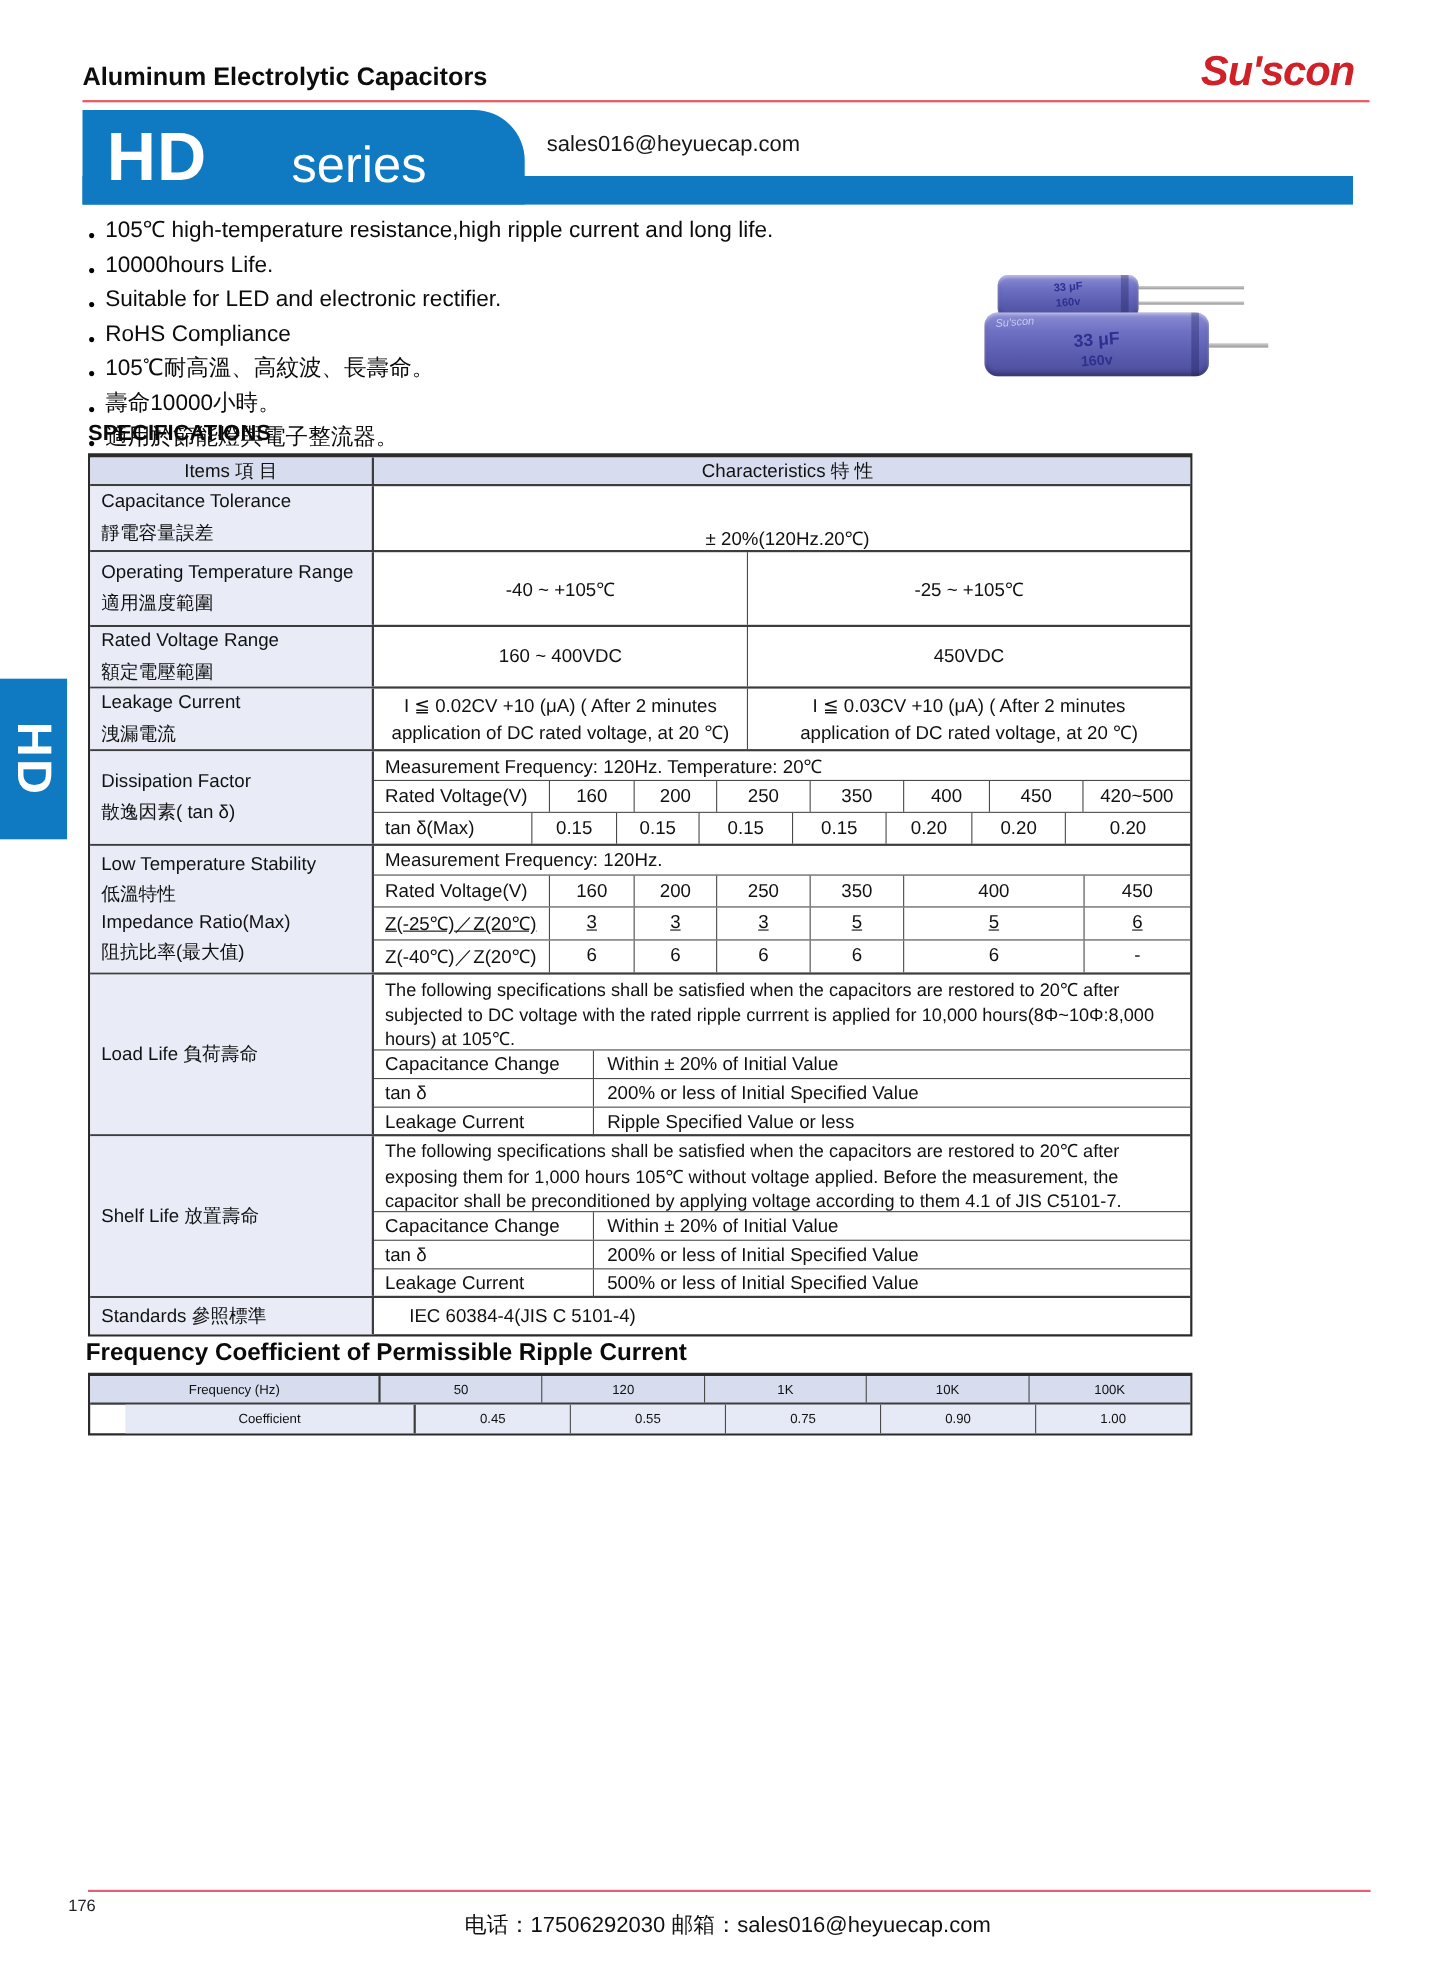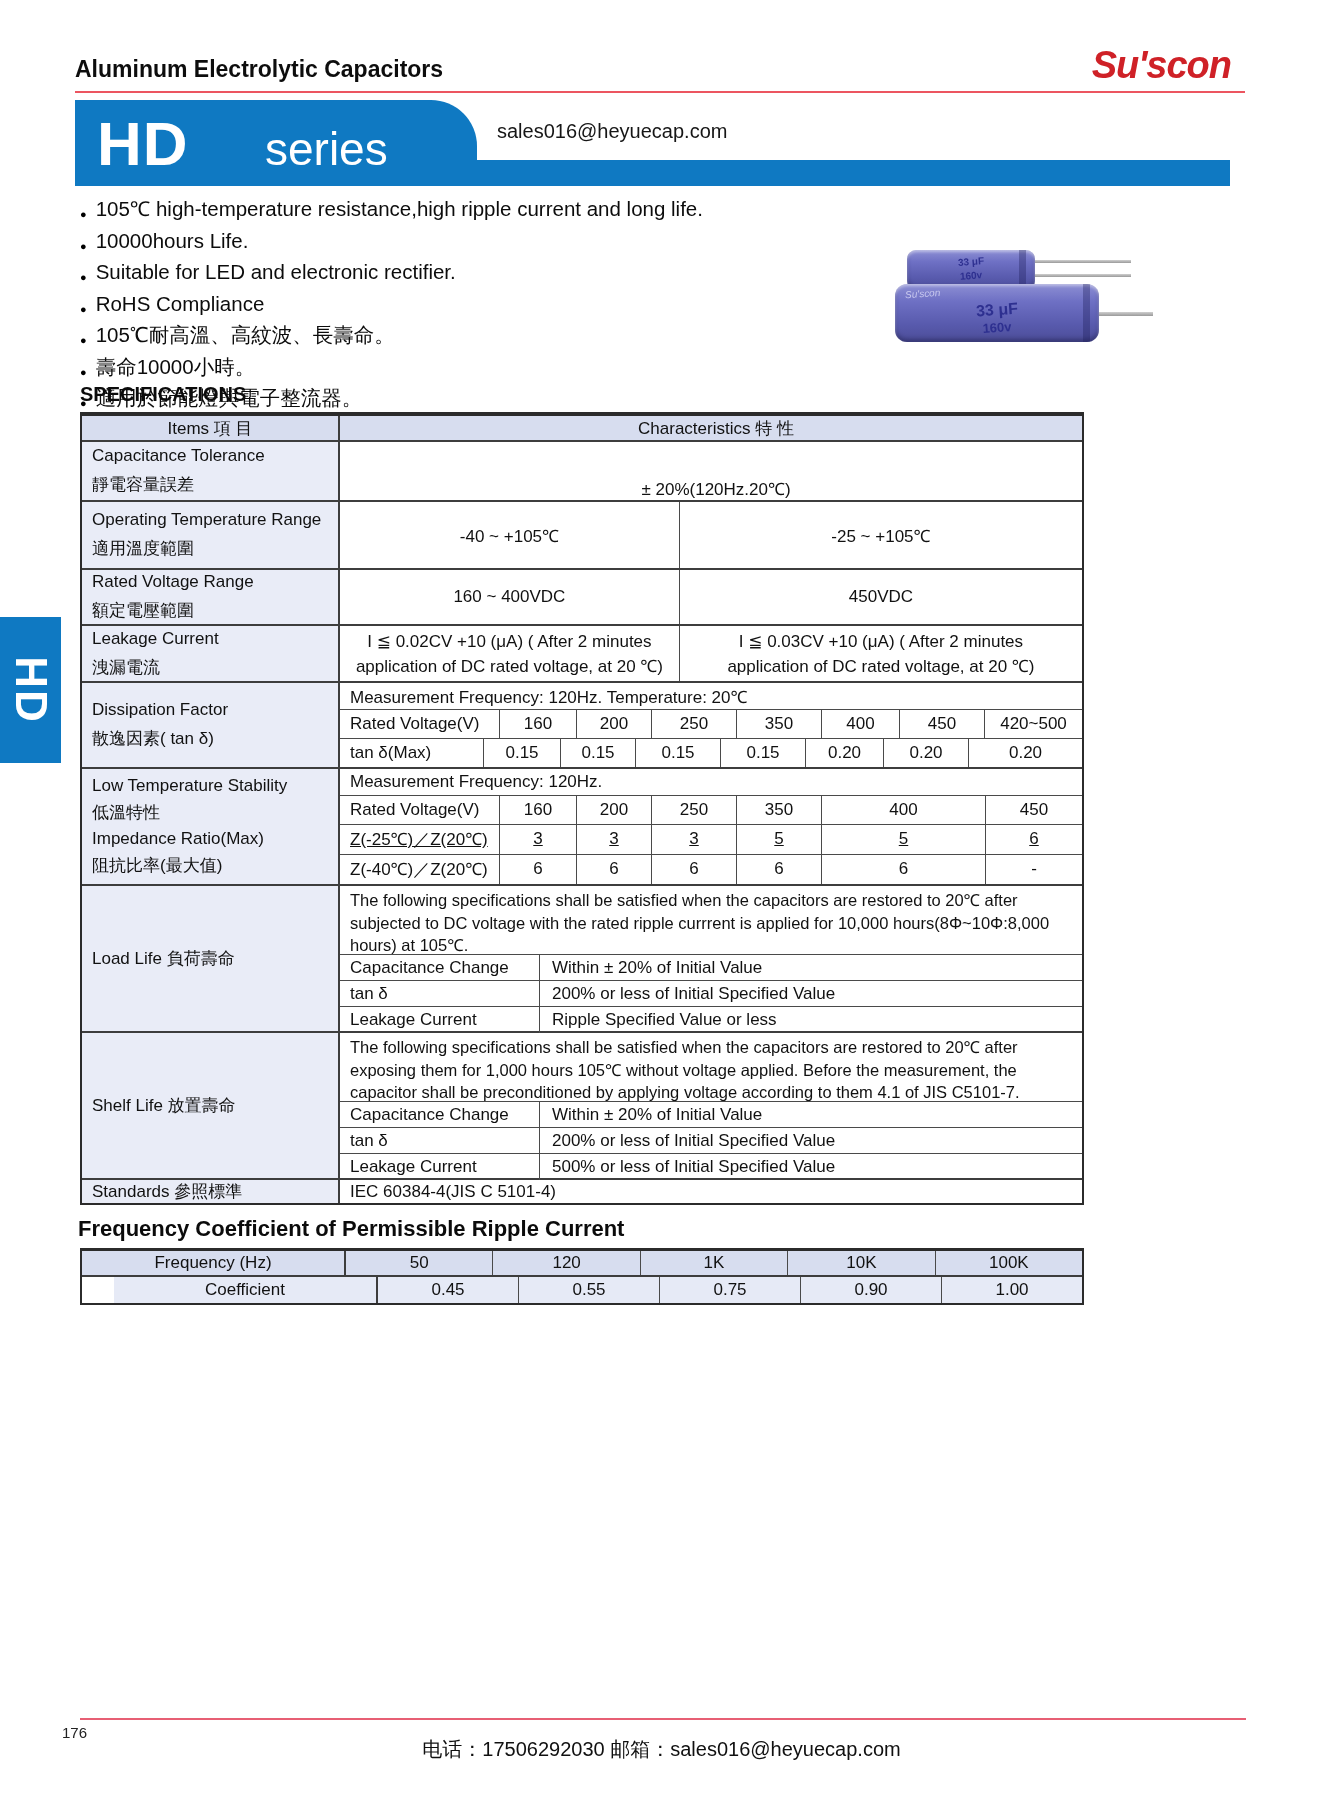--- a/index.html
+++ b/index.html
@@ -51,21 +51,21 @@
   .minirow .mc{box-sizing:border-box;border-right:1px solid #4a4a4a;display:flex;align-items:center;justify-content:center;}
   .minirow .mc.lbl{justify-content:flex-start;padding-left:10px;}
   .minirow .mc:last-child{border-right:none;}
   .desc{box-sizing:border-box;border-bottom:1px solid #4a4a4a;padding:3px 10px 0 10px;line-height:22.5px;font-size:16.5px;}
   .kv{display:flex;box-sizing:border-box;border-bottom:1px solid #4a4a4a;}
   .kv.last{border-bottom:none;}
   .kv .k{width:200px;box-sizing:border-box;border-right:1px solid #4a4a4a;padding:3px 0 3px 10px;display:flex;align-items:center;}
   .kv .v{flex:1;padding:3px 0 3px 12px;display:flex;align-items:center;}
   .twoline{text-align:center;line-height:25px;}
   
-  .freq{position:absolute;left:80px;top:1248px;width:1000px;border:2px solid #2b2b2b;border-top-width:3px;font-size:17px;}
+  .freq{position:absolute;left:80px;top:1248px;width:1000px;border:2px solid #2b2b2b;border-top-width:3px;font-size:12px;}
   .frow{display:flex;box-sizing:border-box;height:26px;}
   .frow.r1{background:#d7ddef;border-bottom:2px solid #3d3d3d;}
   .frow.r2{background:#e6eaf6;margin-left:32px;}
   .fc{box-sizing:border-box;border-right:1px solid #4a4a4a;display:flex;align-items:center;justify-content:center;}
   .fc:first-child{width:264px;border-right:2px solid #3d3d3d;}
   .fc:not(:first-child){flex:1;}
   .fc:last-child{border-right:none;}
   
   .sidetab{position:absolute;left:0;top:617px;width:61px;height:146px;background:#0f79c2;display:flex;align-items:center;justify-content:center;}
   .sidetab span{transform:rotate(90deg);color:#fff;font-size:44px;font-weight:bold;letter-spacing:2px;}
@@ -434,21 +434,21 @@
         <div class="k">
             <span>Leakage Current</span>
           </div>
         <div class="v">
             <span>500% or less of Initial Specified Value</span>
           </div>
       </div>
     </div>
   </div>
 
-  <div class="srow" style="height:23px;">
+  <div class="srow" style="height:33px;gap:22px;">
     <div class="lc" style="gap:0;padding:0 10px;justify-content:center;">
       <span>Standards 參照標準</span>
     </div>
     <div class="rc" style="justify-content:center;padding-left:10px;">
       <span>IEC 60384-4(JIS C 5101-4)</span>
     </div>
   </div>
 </div>
 
 <div class="h-freq">Frequency Coefficient of Permissible Ripple Current</div>

